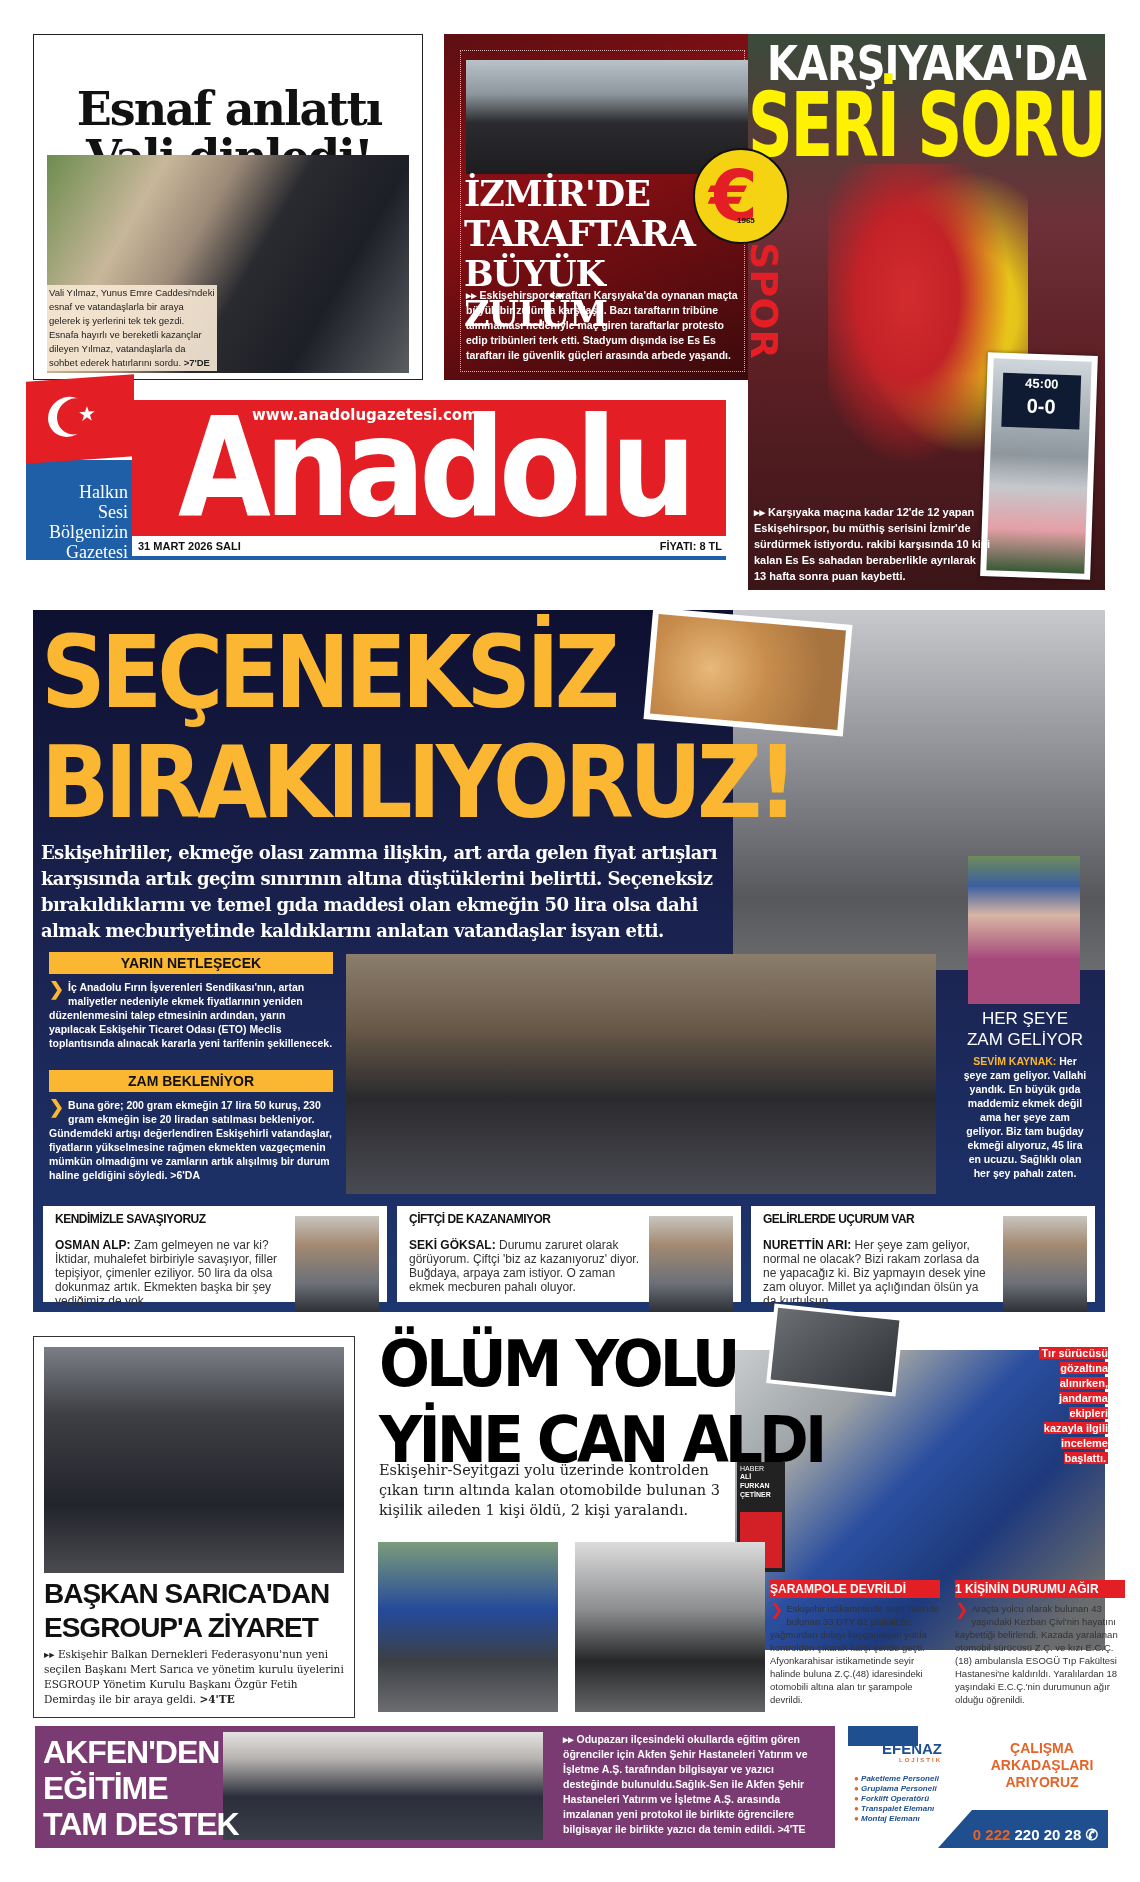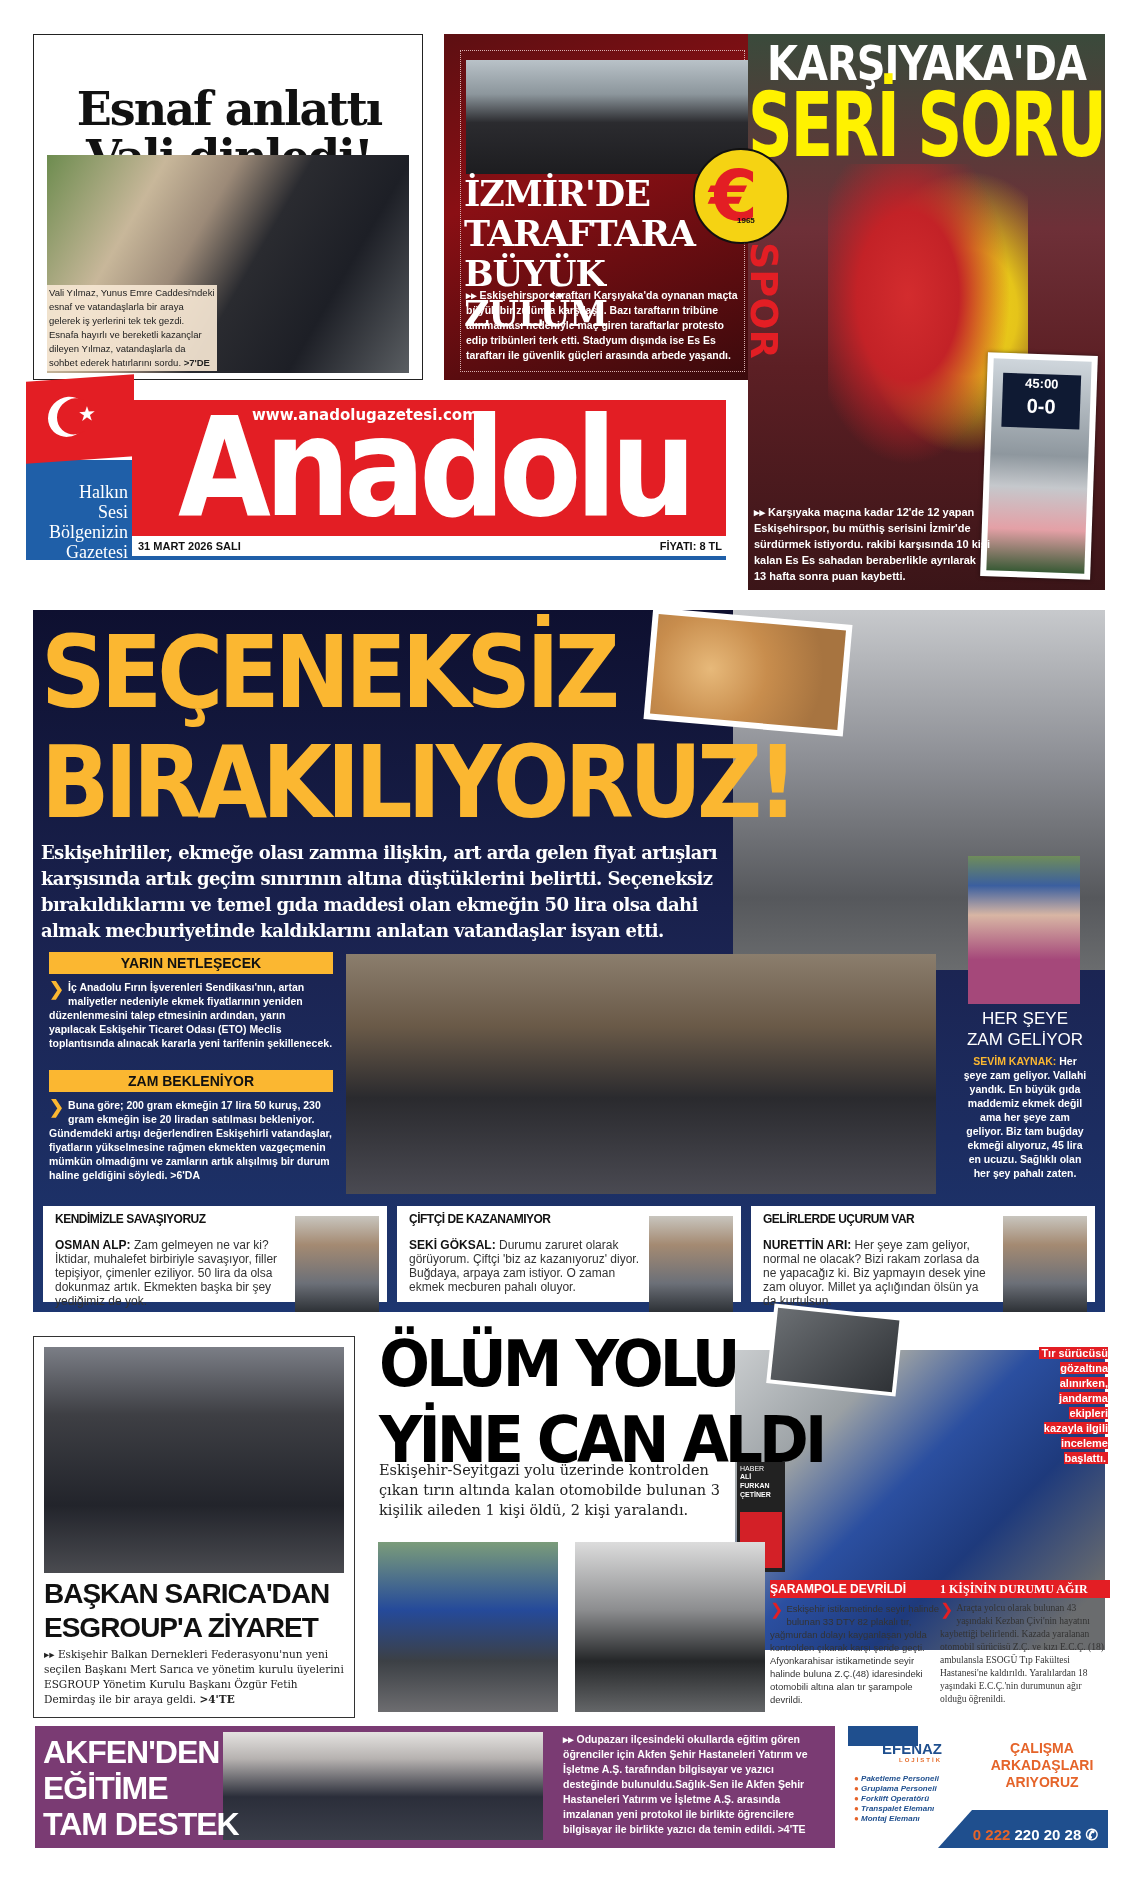--- a/index.html
+++ b/index.html
@@ -263,21 +263,21 @@
     <b>ÇETİNER</b>
     <div class="face"></div>
   </div>
   <div class="redbox"><span>Tır sürücüsü gözaltına alınırken, jandarma ekipleri kazayla ilgili inceleme başlattı.</span></div>
   <div class="p1"></div>
   <div class="p2"></div>
   <div class="acc" style="left:395px;">
     <div class="bar">ŞARAMPOLE DEVRİLDİ</div>
     <div class="t"><span class="chev">❯</span><span>Eskişehir istikametinde seyir halinde bulunan 33 DTY 82 plakalı tır, yağmurdan dolayı kayganlaşan yolda kontrolden çıkarak karşı şeride geçti. Afyonkarahisar istikametinde seyir halinde buluna Z.Ç.(48) idaresindeki otomobili altına alan tır şarampole devrildi.</span></div>
   </div>
-  <div class="acc" style="left:565px;font-family:Liberation Serif, serif;">
+  <div class="acc" style="left:580px;">
     <div class="bar">1 KİŞİNİN DURUMU AĞIR</div>
     <div class="t"><span class="chev">❯</span><span>Araçta yolcu olarak bulunan 43 yaşındaki Kezban Çivi'nin hayatını kaybettiği belirlendi. Kazada yaralanan otomobil sürücüsü Z.Ç. ve kızı E.C.Ç. (18) ambulansla ESOGÜ Tıp Fakültesi Hastanesi'ne kaldırıldı. Yaralılardan 18 yaşındaki E.C.Ç.'nin durumunun ağır olduğu öğrenildi.</span></div>
   </div>
 </div>
 
 <div id="akfen" class="abs">
   <div class="img"></div>
   <div class="h">
     <div>AKFEN'DEN</div>
     <div>EĞİTİME</div>

